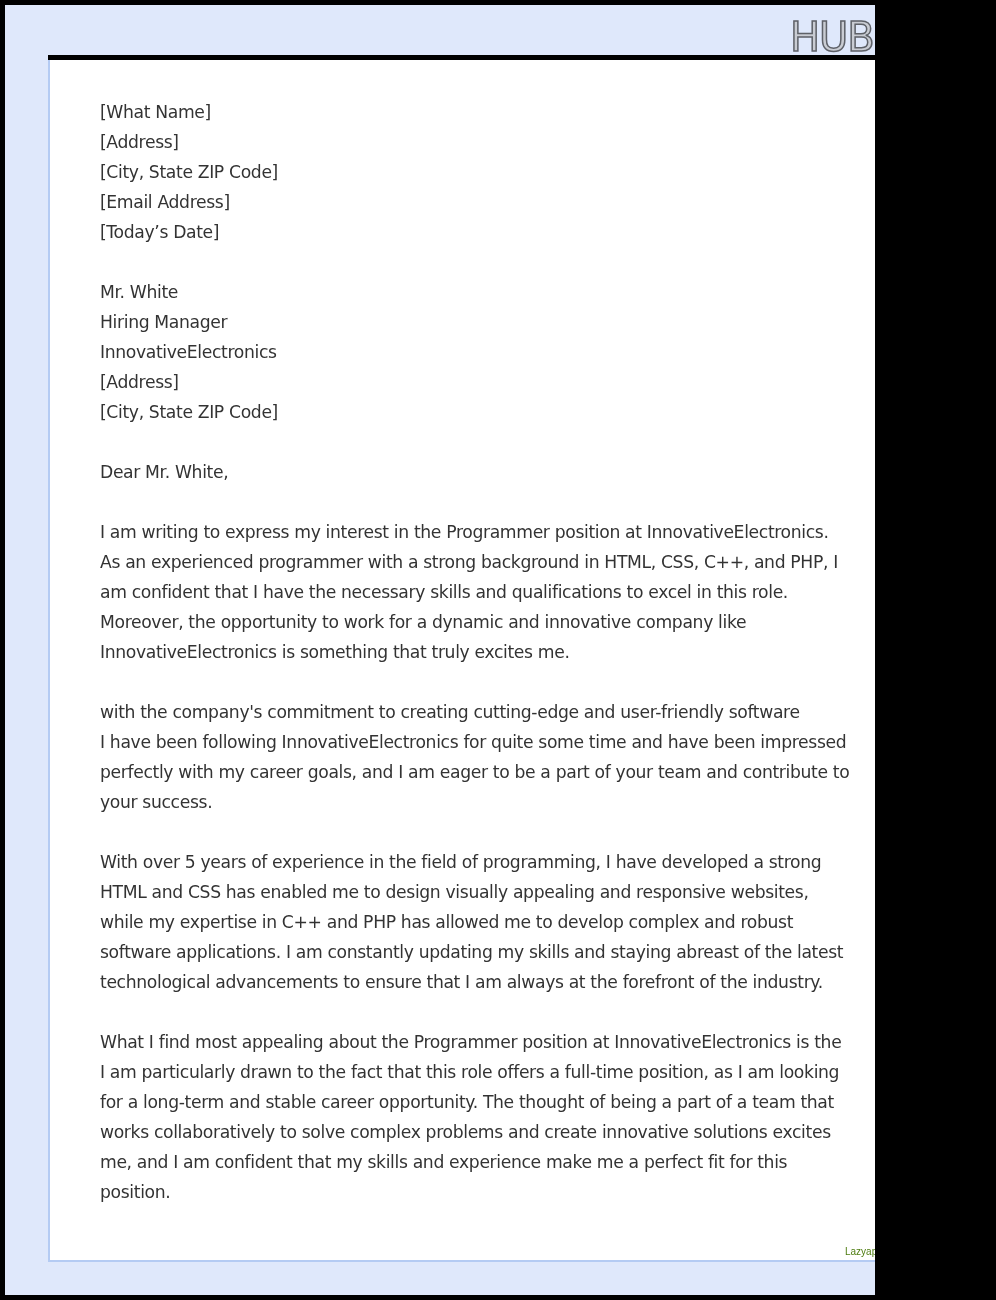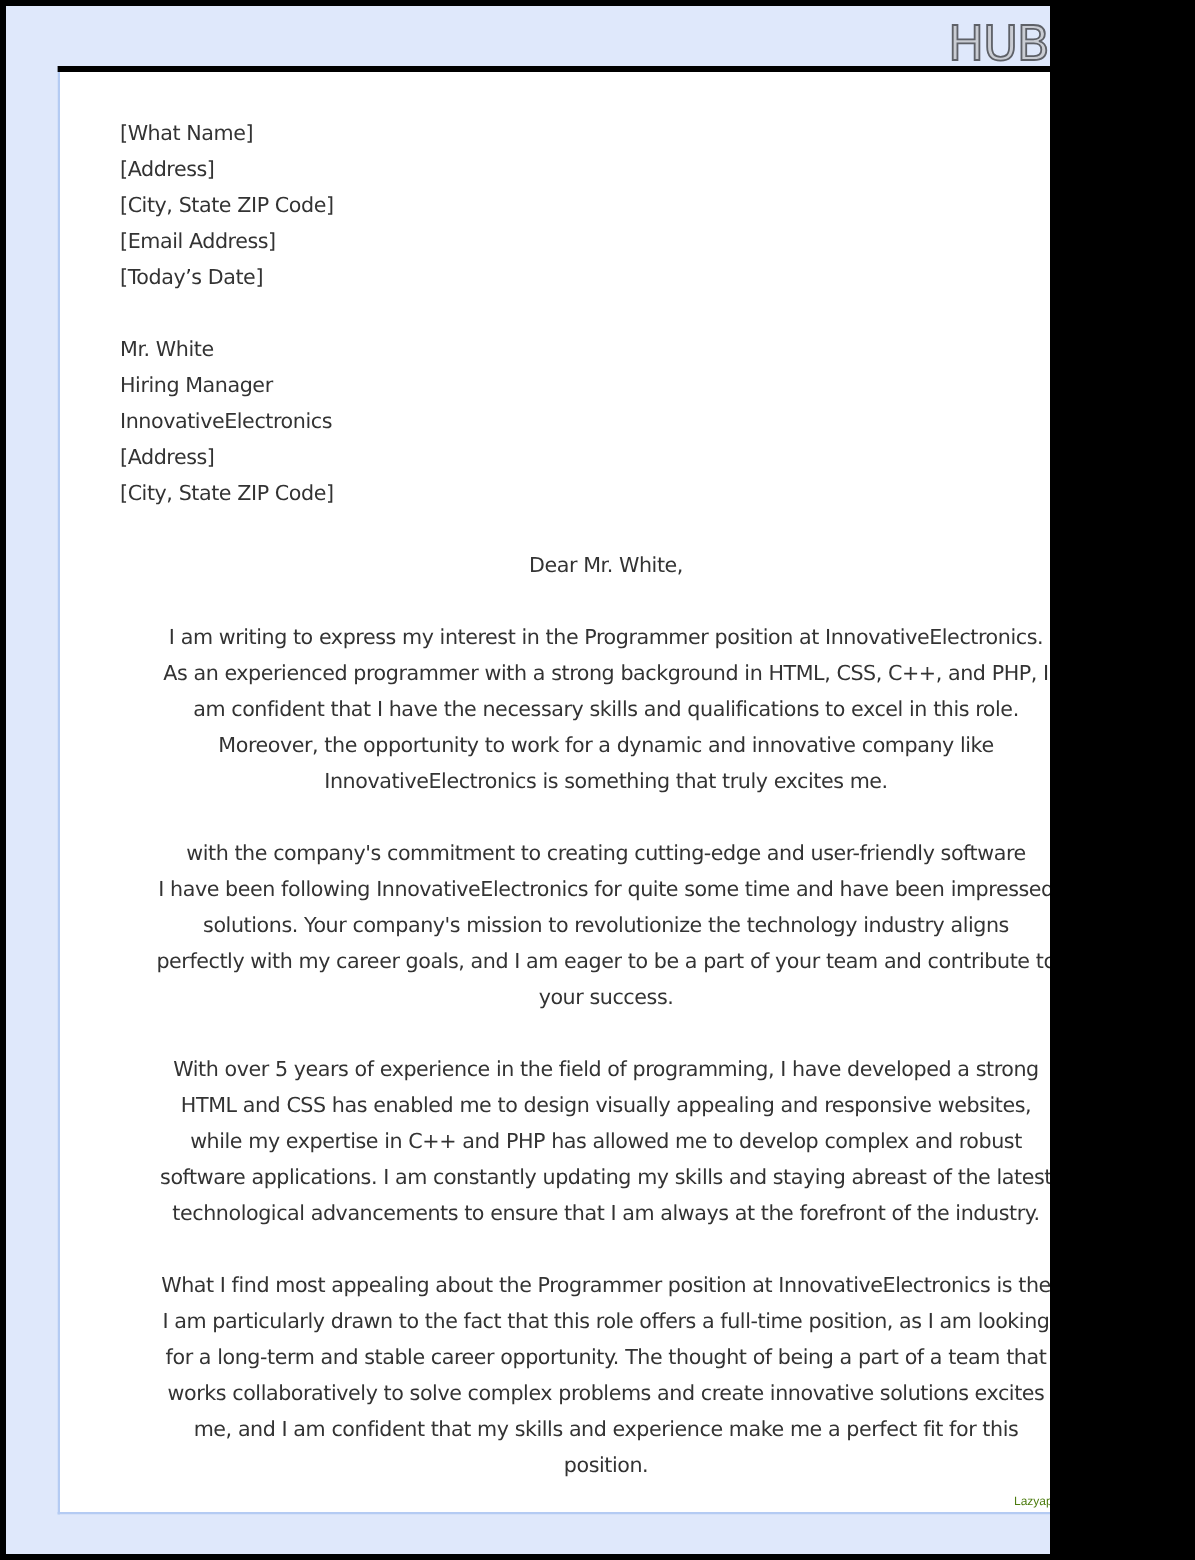--- a/index.html
+++ b/index.html
@@ -33,21 +33,21 @@
   }
   .letter {
     position: absolute; left: 95px; top: 92px; width: 810px;
     font-family: "DejaVu Sans", sans-serif;
     font-size: 17.2px; line-height: 30px; color: #333333;
     letter-spacing: -0.35px;
   }
   .letter .line { display: block; white-space: nowrap; }
   .letter .blank { display: block; height: 30px; }
   .letter p { margin: 0 0 30px 0; }
-  .letter p .line { white-space: nowrap; text-align: center; }
+  .letter p .line { white-space: nowrap; }
   .watermark {
     position: absolute; left: 840px; top: 1241px;
     font-family: Liberation Sans, sans-serif;
     font-size: 10px; color: #4d7c0f;
   }
 </style>
 </head>
 <body>
 
 <div class="frame">
@@ -82,21 +82,20 @@
       <span class="line">I am writing to express my interest in the Programmer position at InnovativeElectronics.</span>
       <span class="line">As an experienced programmer with a strong background in HTML, CSS, C++, and PHP, I</span>
       <span class="line">am confident that I have the necessary skills and qualifications to excel in this role.</span>
       <span class="line">Moreover, the opportunity to work for a dynamic and innovative company like</span>
       <span class="line">InnovativeElectronics is something that truly excites me.</span>
     </p>
 
     <p>
       <span class="line">with the company's commitment to creating cutting-edge and user-friendly software</span>
       <span class="line">I have been following InnovativeElectronics for quite some time and have been impressed</span>
-      <span class="line">solutions. Your company's mission to revolutionize the technology industry aligns</span>
       <span class="line">perfectly with my career goals, and I am eager to be a part of your team and contribute to</span>
       <span class="line">your success.</span>
     </p>
 
     <p>
       <span class="line">With over 5 years of experience in the field of programming, I have developed a strong</span>
       <span class="line">HTML and CSS has enabled me to design visually appealing and responsive websites,</span>
       <span class="line">while my expertise in C++ and PHP has allowed me to develop complex and robust</span>
       <span class="line">software applications. I am constantly updating my skills and staying abreast of the latest</span>
       <span class="line">technological advancements to ensure that I am always at the forefront of the industry.</span>

